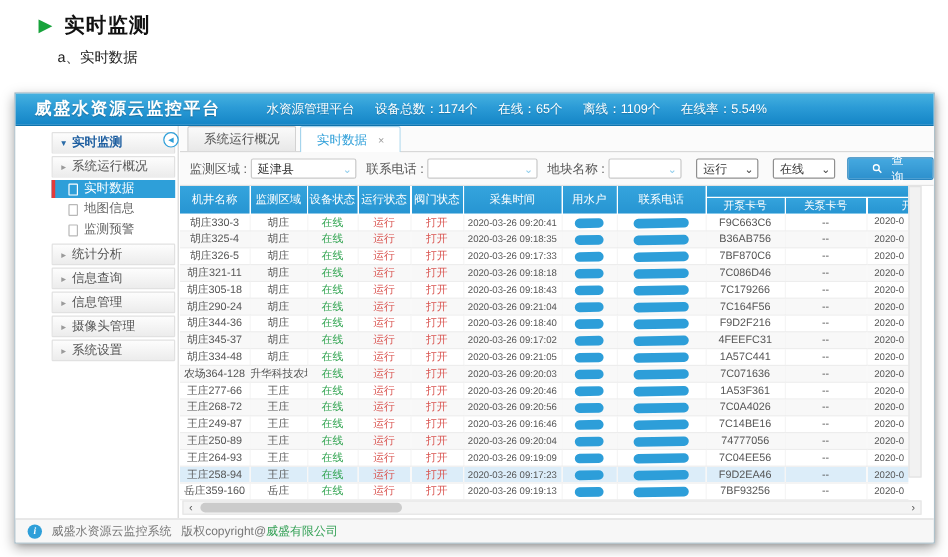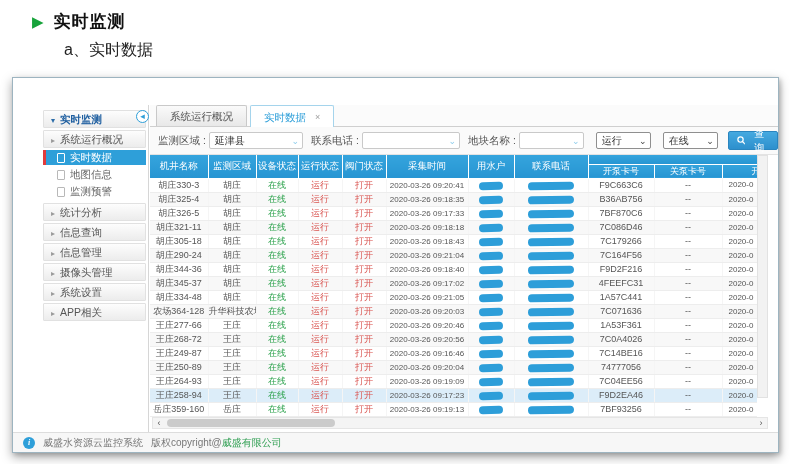--- a/index.html
+++ b/index.html
@@ -4,21 +4,21 @@
 <style>
   * { margin:0; padding:0; box-sizing:border-box; }
   html,body { width:790px; height:464px; background:#fff; overflow:hidden;
     font-family:"Liberation Sans","DejaVu Sans",sans-serif; }
   .page { position:relative; width:790px; height:464px; background:#fff; }
 
   
   .page-header { position:absolute; left:32px; top:10px; display:flex; align-items:center; gap:10px; }
   .tri { color:#17a33b; font-size:15px; line-height:1; }
   .page-title { font-size:17px; font-weight:bold; color:#111; letter-spacing:1px; }
-  .page-sub { position:absolute; left:64px; top:40px; font-size:16px; color:#222; }
+  .page-sub { position:absolute; left:48px; top:40px; font-size:12px; color:#222; }
 
   
   .window { position:absolute; left:12px; top:77px; width:767px; height:376px;
     background:#fff; border:1px solid #9db4c0;
     box-shadow:0 4px 10px rgba(0,0,0,.35), 2px 2px 4px rgba(0,0,0,.15); }
 
   .win-header { position:absolute; left:0; top:0; right:0; height:27px;
     background:linear-gradient(#45b1e0 0%, #2b9bd6 45%, #1485c6 100%);
     border-bottom:1px solid #0e73ad; display:flex; align-items:center; padding-left:16px; }
   .brand { color:#fff; font-size:14px; font-weight:bold; letter-spacing:1.5px;
@@ -67,21 +67,21 @@
     display:flex; align-items:center; padding-left:8px; font-size:10.5px; color:#555;justify-content:center; }
   .flabel { margin-left:8px; white-space:nowrap; }
   .combo { height:17px; background:#fff; border:1px solid #c9c9c9; border-radius:2px;
     display:inline-flex; align-items:center; justify-content:space-between;
     padding:0 3px 0 5px; margin-left:3px; cursor:pointer; }
   .combo-val { font-size:10px; color:#333; }
   .combo-arrow { font-size:9px; line-height:8px; color:#8ecdec; }
   .combo-arrow.dark { color:#444; }
   .w-region { width:96px; } .w-well { width:100px; } .w-block { width:66px; }
   .w-run, .w-online { width:56px; margin-left:12px; border-color:#8f8f8f; }
-  .search-btn { height:19px; margin-left:10px; padding:0 8px; display:inline-flex;
+  .search-btn { height:19px; margin-left:10px; padding:0 20px; display:inline-flex;
     align-items:center; gap:4px; background:linear-gradient(#45a9e0,#2d90cd);
     border:1px solid #2a85bf; border-radius:2px; color:#fff; font-size:10px; cursor:pointer; }
 
   
   .table-wrap { position:absolute; left:0; top:50px; width:607px; overflow:hidden; }
   table { width:640px; table-layout:fixed; border-collapse:collapse;padding-left:48px; }
   thead th { background:linear-gradient(#35a4dd,#2795d2); color:#fff; font-weight:normal;
     font-size:9.5px; border-right:1px solid rgba(255,255,255,.25); overflow:hidden;
     white-space:nowrap; }
   thead tr.gr th { height:9px; border-bottom:1px solid rgba(255,255,255,.25); }
@@ -127,20 +127,30 @@
 <div class="page">
 
   <div class="page-header">
     <span class="tri">▶</span>
     <span class="page-title">实时监测</span>
   </div>
   <div class="page-sub">a、实时数据</div>
 
   <div class="window">
 
+    <div class="win-header">
+      <span class="brand">威盛水资源云监控平台</span>
+      <span class="stats">
+        <span>水资源管理平台</span>
+        <span>设备总数：1174个</span>
+        <span>在线：65个</span>
+        <span>离线：1109个</span>
+        <span>在线率：5.54%</span>
+      </span>
+    </div>
 
     <div class="win-body">
 
       <div class="sidebar">
         <div class="menu" id="sidebar-menu">
             <div class="m-group expanded"><span class="arr">▾</span><span>实时监测</span></div>
             <div class="m-group"><span class="arr">▸</span><span>系统运行概况</span></div>
             <div class="m-subwrap">
               <div class="m-sub active">
                 <span class="doc-icon"></span>
@@ -153,21 +163,20 @@
               <div class="m-sub">
                 <span class="doc-icon"></span>
                 <span>监测预警</span>
               </div>
             </div>
             <div class="m-group"><span class="arr">▸</span><span>统计分析</span></div>
             <div class="m-group"><span class="arr">▸</span><span>信息查询</span></div>
             <div class="m-group"><span class="arr">▸</span><span>信息管理</span></div>
             <div class="m-group"><span class="arr">▸</span><span>摄像头管理</span></div>
             <div class="m-group"><span class="arr">▸</span><span>系统设置</span></div>
-            <div class="m-group"><span class="arr">▸</span><span>APP相关</span></div>
           </div>
         <div class="collapse-toggle">◂</div>
       </div>
 
       <div class="content">
 
         <div class="tabbar" id="tabbar">
             <div class="tab">
               <span>系统运行概况</span>
             </div>

